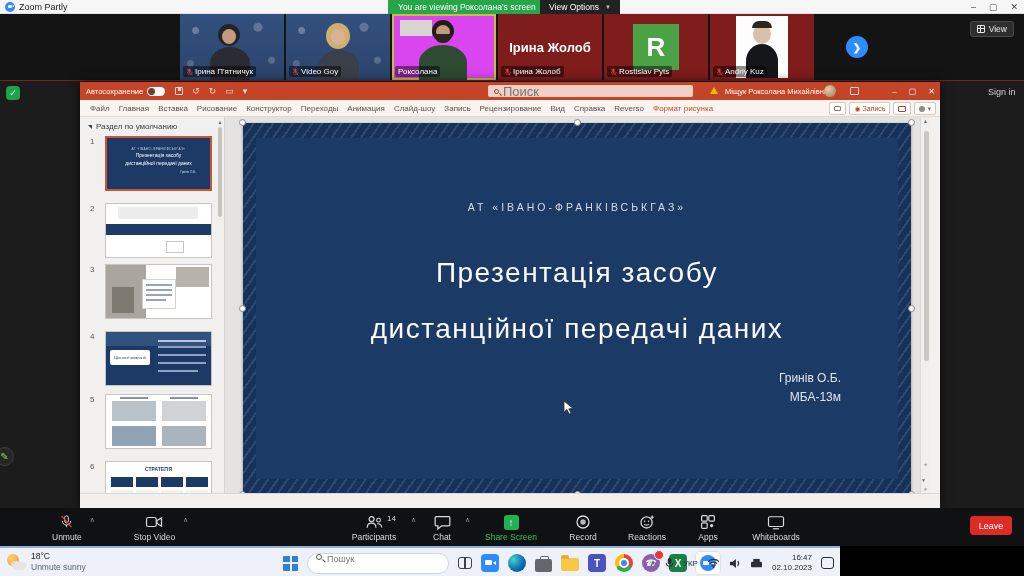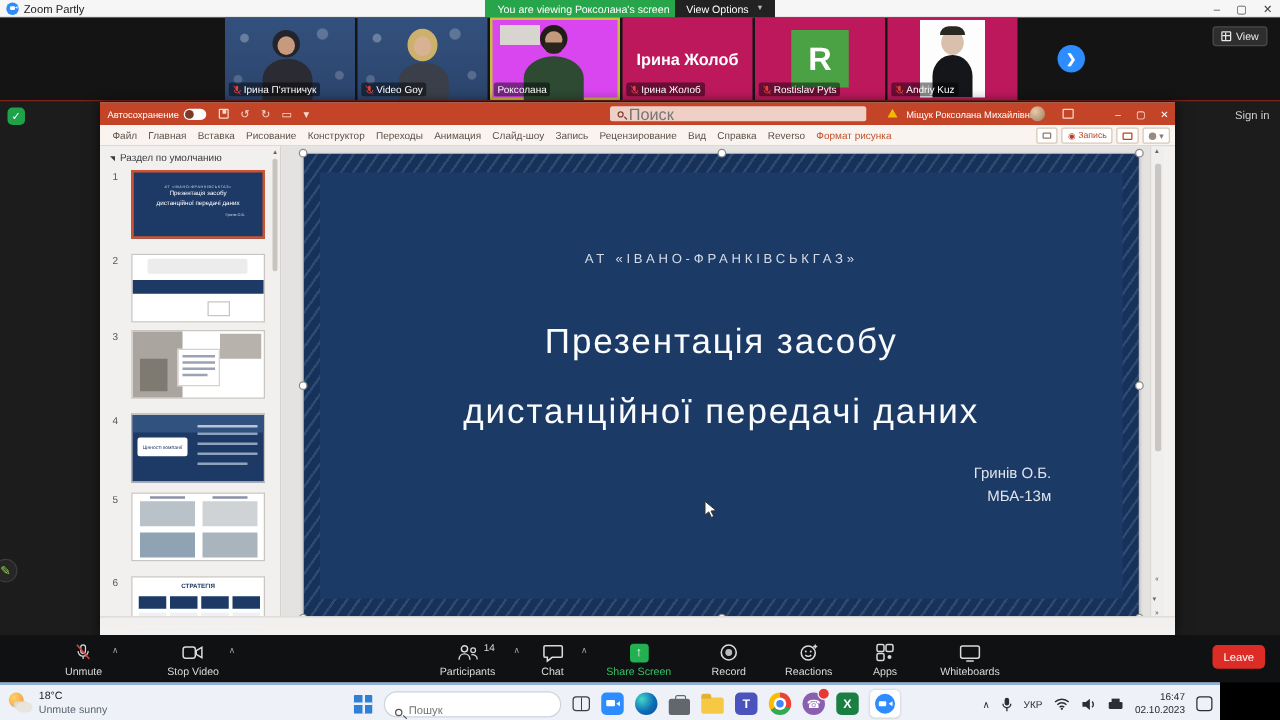--- a/index.html
+++ b/index.html
@@ -13,21 +13,21 @@
   .zm-logo::before{content:"";position:absolute;left:2.5px;top:3.5px;width:4px;height:3px;background:#fff;border-radius:1px}
   .zm-logo::after{content:"";position:absolute;left:6.6px;top:3.8px;border-top:1.3px solid transparent;border-bottom:1.3px solid transparent;border-right:2px solid #fff}
   .zm-title{font-size:9px;color:#222}
   .zm-banner{position:absolute;left:388px;top:0;height:14px;background:#27a54a;color:#fff;font-size:8.5px;display:flex;align-items:center;padding:0 10px}
   .zm-viewopts{position:absolute;left:540px;top:0;height:14px;background:#222;color:#fff;font-size:8.5px;display:flex;align-items:center;gap:6px;padding:0 9px}
   .zm-viewopts .caret{font-size:6px;color:#bbb}
   .zm-winctrl{position:absolute;right:6px;top:0;height:14px;display:flex;align-items:center;gap:13px;font-size:9px;color:#444}
 
   
   .strip{position:absolute;left:0;top:14px;width:1024px;height:66px;background:#141414}
-  .tile{position:absolute;top:0;height:66px;width:104px;overflow:hidden;background:#be185d}
+  .tile{position:absolute;top:0;height:66px;width:104px;overflow:hidden;background:#7f1d1d}
   .tile.blue{background:linear-gradient(#33517e,#2b446c)}
   .tile.blue::before{content:"";position:absolute;inset:0;background:radial-gradient(circle at 15% 25%,rgba(255,255,255,.28) 3px,transparent 4px),radial-gradient(circle at 75% 20%,rgba(255,255,255,.22) 4px,transparent 5px),radial-gradient(circle at 88% 70%,rgba(255,255,255,.2) 3px,transparent 4px),radial-gradient(circle at 10% 75%,rgba(255,255,255,.18) 3px,transparent 4px)}
   .t-active{outline:2px solid #c9bd3e;outline-offset:-2px}
   .head{position:absolute;border-radius:50%}
   .torso{position:absolute;border-radius:50% 50% 0 0}
   .plabel{position:absolute;left:3px;bottom:3px;height:11px;display:flex;align-items:center;gap:2px;background:rgba(0,0,0,.45);border-radius:2px;padding:0 3px;font-size:8px;color:#fff;white-space:nowrap}
   .name-big{position:absolute;inset:0;display:flex;align-items:center;justify-content:center;color:#fff;font-size:13px;font-weight:700}
   .init-sq{position:absolute;left:50%;top:50%;transform:translate(-50%,-50%);width:46px;height:46px;background:#4ba245;color:#fff;font-size:26px;font-weight:600;display:flex;align-items:center;justify-content:center}
   .photo-card{position:absolute;left:50%;top:2px;transform:translateX(-50%);width:52px;height:62px;background:#fdfdfd}
   .next-btn{position:absolute;left:846px;top:22px;width:22px;height:22px;border-radius:50%;background:#2d8cff;color:#fff;font-size:10px;font-weight:700;display:flex;align-items:center;justify-content:center}
@@ -110,30 +110,30 @@
   .zbtn .ic{height:17px;display:flex;align-items:flex-end}
   .zcaret{position:absolute;right:-13px;top:3px;color:#9aa0a6;font-size:7px}
   .left-grp{position:absolute;left:52px;top:5px;display:flex;gap:52px}
   .mid-grp{position:absolute;left:345px;top:5px;display:flex;gap:24px;align-items:flex-end}
   .cnt{position:absolute;left:20px;top:1px;font-size:8px;color:#d9dadb}
   .share-ic{width:15px;height:15px;background:#23b053;border-radius:3px;color:#fff;font-size:10px;display:flex;align-items:center;justify-content:center;font-weight:700}
   .green{color:#35c065}
   .leave{position:absolute;right:12px;top:8px;width:42px;height:19px;background:#dd2c26;border-radius:4px;color:#fff;font-size:9px;display:flex;align-items:center;justify-content:center}
 
   
-  .taskbar{position:absolute;left:0;top:546px;width:976px;height:30px;background:#eef2f8;border-top:2px solid #8fb0d8}
+  .taskbar{position:absolute;left:0;top:546px;width:840px;height:30px;background:#eef2f8;border-top:2px solid #8fb0d8}
   .weather{position:absolute;left:6px;top:3px;display:flex;align-items:center;gap:5px}
   .wic{width:20px;height:20px;position:relative}
   .wic .sun{position:absolute;left:1px;top:2px;width:12px;height:12px;border-radius:50%;background:radial-gradient(circle at 35% 35%,#ffd269,#f09637)}
   .wic .cld{position:absolute;right:0;bottom:2px;width:13px;height:8px;border-radius:6px;background:#e8e4de;box-shadow:-3px -2px 0 -1px #dcd8d2}
   .wtxt{font-size:8.5px;color:#1b1b1b;line-height:1.25}
   .wtxt .sub{color:#5a6472}
   .tb-center{position:absolute;left:283px;top:4px;display:flex;align-items:center;gap:9px}
   .start{width:15px;height:15px;background:linear-gradient(#eef2f8 0 0) center/15px 2px no-repeat,linear-gradient(#eef2f8 0 0) center/2px 15px no-repeat,#2f81d7;border-radius:1px}
-  .tb-search{width:142px;height:21px;background:#fff;border:1px solid #ccd4e0;border-radius:11px;display:flex;align-items:flex-end;gap:5px;padding:0 8px}
+  .tb-search{width:142px;height:21px;background:#fff;border:1px solid #ccd4e0;border-radius:11px;display:flex;align-items:flex-start;gap:5px;padding:0 8px}
   .tb-search input{border:none;outline:none;background:transparent;font-size:9px;color:#444;width:100px;font-family:"Liberation Sans",sans-serif}
   .mag2{width:6px;height:6px;border:1.2px solid #555;border-radius:50%;position:relative;flex:none}
   .mag2::after{content:"";position:absolute;left:5px;top:5px;width:3.5px;height:1.2px;background:#555;transform:rotate(45deg)}
   .tview{width:14px;height:12px;border:1.4px solid #3c3f44;border-radius:3px;background:linear-gradient(90deg,transparent 45%,#3c3f44 45% 55%,transparent 55%)}
   .appic{width:18px;height:18px;border-radius:4px;position:relative;flex:none}
   .zoomic{background:#2d8cff}
   .camglyph{position:absolute;left:4px;top:6px;width:7px;height:5px;background:#fff;border-radius:1px}
   .camglyph::after{content:"";position:absolute;left:7.5px;top:.6px;border-top:2px solid transparent;border-bottom:2px solid transparent;border-right:3px solid #fff}
   .edge{border-radius:50%;background:radial-gradient(circle at 30% 30%,#45d6c8,#0b6fb8 55%,#114a8b)}
   .case{width:17px;height:13px;background:#62666d;border-radius:2px;margin-top:4px;position:relative}

